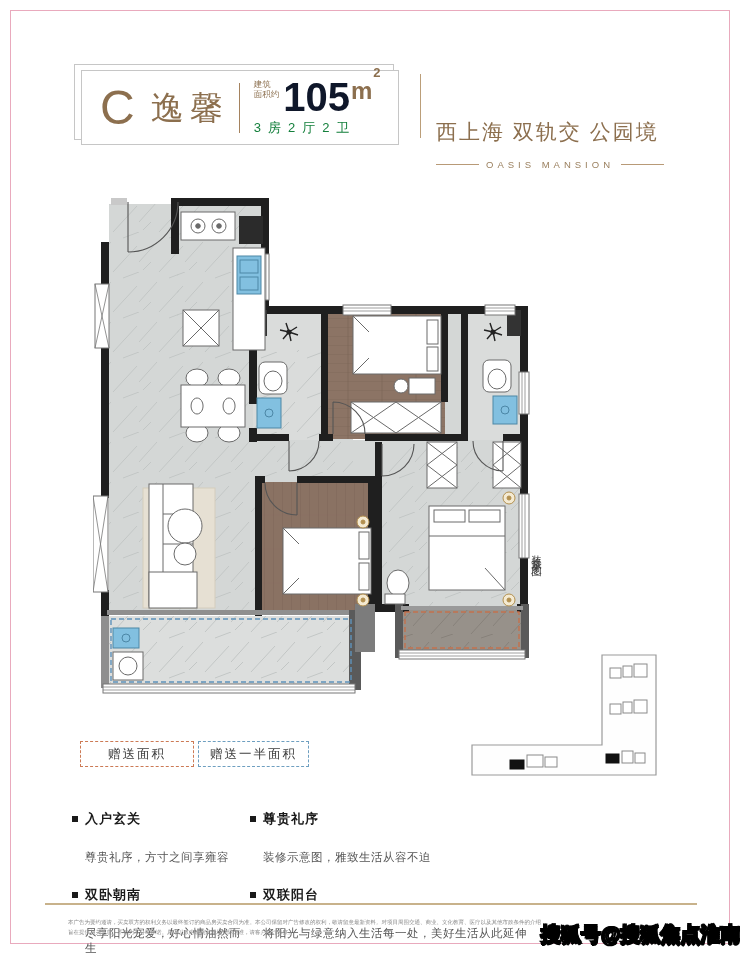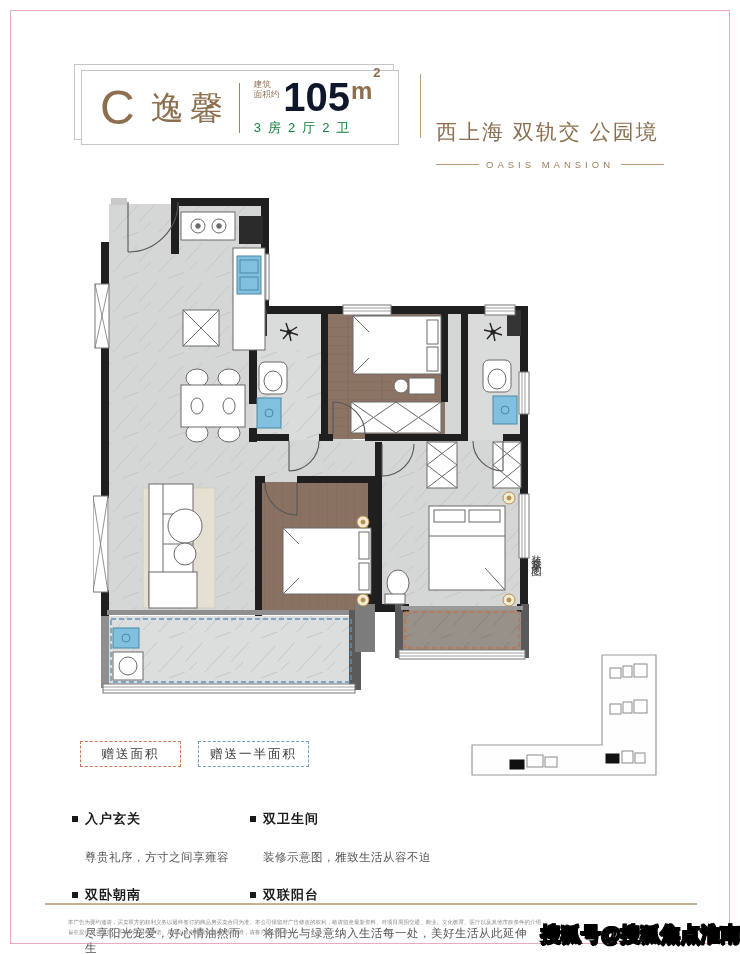--- a/index.html
+++ b/index.html
@@ -32,21 +32,21 @@
 
   
   .floorplan{position:absolute;left:93px;top:192px;}
   .plan-note{position:absolute;left:530px;top:546px;writing-mode:vertical-rl;font-size:10.5px;
         color:#3a3a3a;letter-spacing:3px;}
   .siteplan{position:absolute;left:464px;top:648px;}
 
   
   .legend-box{position:absolute;height:26px;display:flex;align-items:center;justify-content:center;
         font-size:12.5px;color:#3c3c3c;letter-spacing:2px;box-sizing:border-box;background:#fff;}
-  .legend-gift{left:80px;top:741px;width:101px;border:1px dashed #cc7a55;}
+  .legend-gift{left:80px;top:741px;width:114px;border:1px dashed #cc7a55;}
   .legend-half{left:198px;top:741px;width:111px;border:1px dashed #6e9fc0;}
 
   
   .features{position:absolute;left:72px;top:810px;width:580px;display:grid;
         grid-template-columns:178px auto;row-gap:21px;}
   .feat .t-row{display:flex;align-items:center;gap:7px;}
   .feat .sq{width:6px;height:6px;background:#1a1a1a;flex:0 0 auto;}
   .feat .t{font-size:13px;font-weight:bold;color:#1a1a1a;letter-spacing:1px;}
   .feat .d{font-size:11.5px;color:#555;margin-top:22px;margin-left:13px;letter-spacing:0.5px;}
 
@@ -354,21 +354,21 @@
     <div class="feat">
       <div class="t-row">
           <span class="sq"></span>
         <span class="t">入户玄关</span>
         </div>
       <div class="d">尊贵礼序，方寸之间享雍容</div>
     </div>
     <div class="feat">
       <div class="t-row">
           <span class="sq"></span>
-        <span class="t">双卫生间</span>
+        <span class="t">尊贵礼序</span>
         </div>
       <div class="d">装修示意图，雅致生活从容不迫</div>
     </div>
     <div class="feat">
       <div class="t-row">
           <span class="sq"></span>
         <span class="t">双卧朝南</span>
         </div>
       <div class="d">尽享阳光宠爱，好心情油然而生</div>
     </div>

